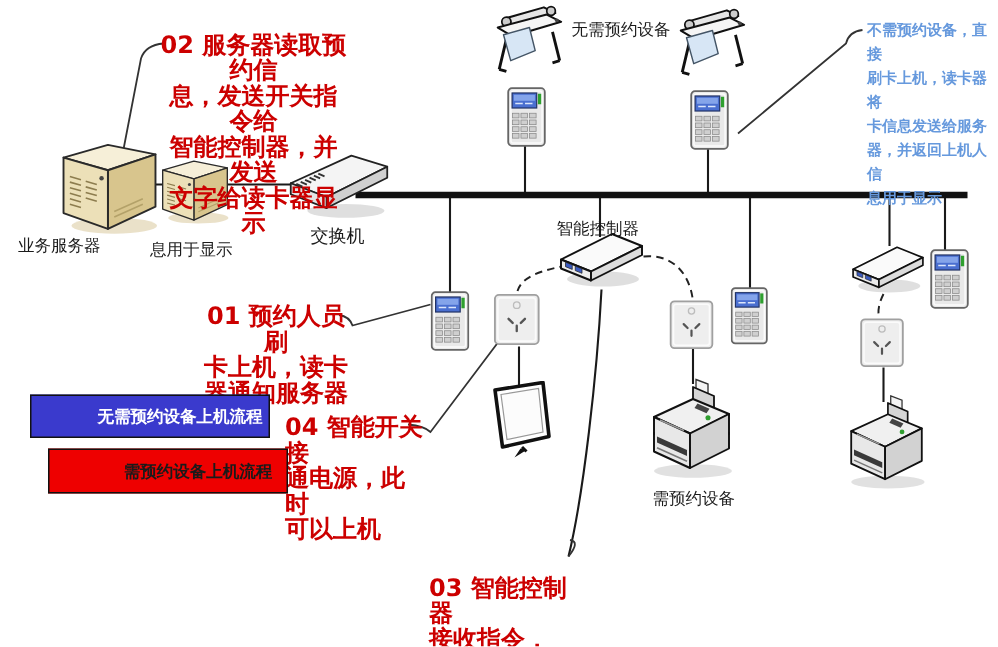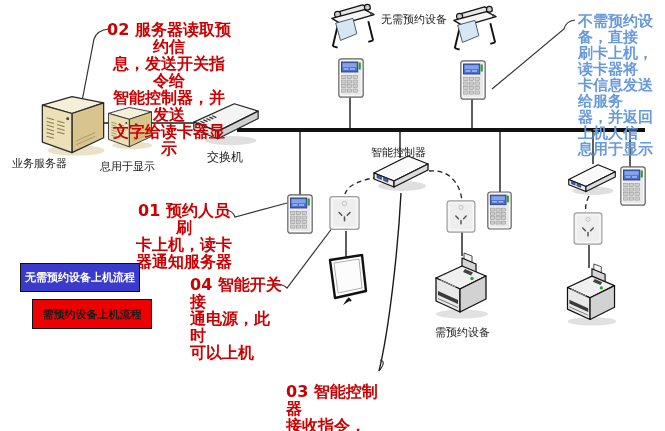--- a/index.html
+++ b/index.html
@@ -4,24 +4,24 @@
 <style>
   html,body{margin:0;padding:0;background:#fff;}
   #stage{position:relative;width:665px;height:431px;background:#fff;overflow:hidden;
          font-family:"DejaVu Sans",sans-serif;}
   .wires{position:absolute;left:0;top:0;width:665px;height:431px;}
   .dev{position:absolute;}
   .lbl{position:absolute;font-size:11px;color:#1a1a1a;white-space:nowrap;}
   .lbl-big{font-size:12px;}
   .ann{position:absolute;font-weight:bold;font-size:16px;line-height:17px;
        white-space:pre-line;}
-  .ann-blue{font-size:15px;line-height:16px;font-weight:bold;white-space:pre-line;position:absolute;}
+  .ann-blue{font-size:10px;line-height:16px;font-weight:bold;white-space:pre-line;position:absolute;}
   .ta-c{text-align:center;} .ta-r{text-align:left;} .ta-l{text-align:left;}
   .legend-box{position:absolute;width:118px;display:flex;align-items:center;justify-content:center;
-       border:1.6px solid #111;font-size:11px;font-weight:bold;white-space:nowrap;}
+       border:1.6px solid #111;font-size:11px;font-weight:bold;white-space:nowrap;padding-left:40px;}
 </style>
 </head>
 <body>
 
 <div id="stage">
 
   <svg width="0" height="0" style="position:absolute" aria-hidden="true">
     <defs>
       <symbol id="sym-server" viewBox="0 0 70 66">
         <ellipse cx="38" cy="59" rx="27" ry="5" fill="#d9c99c" opacity="0.55"></ellipse>

